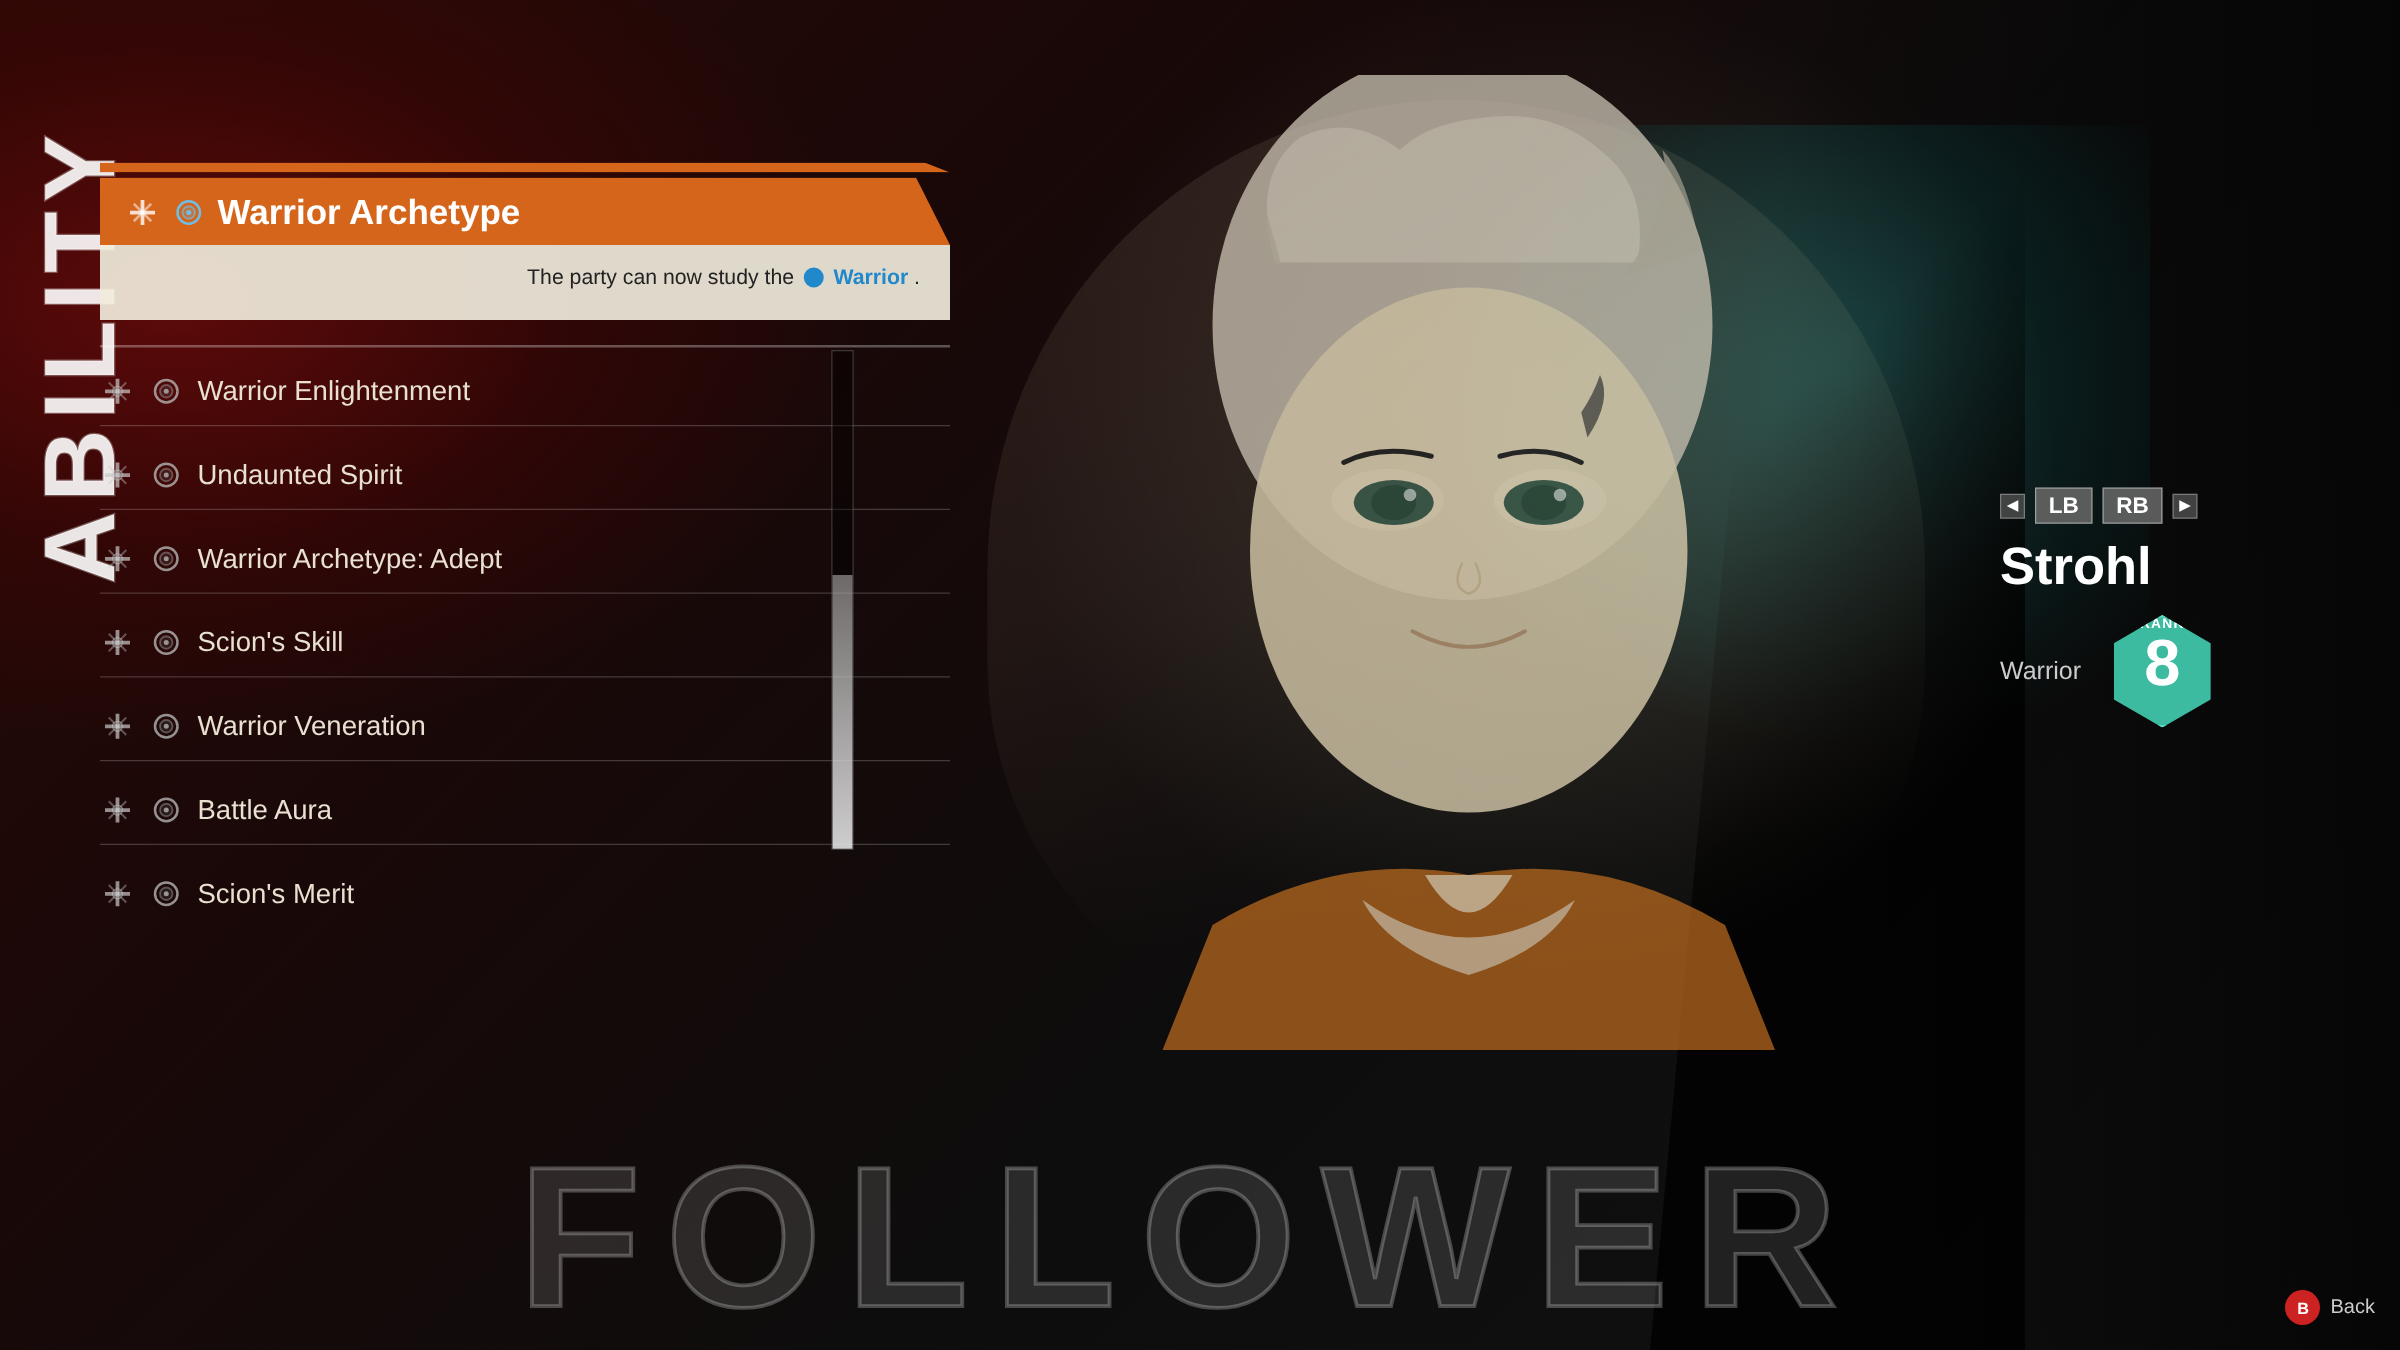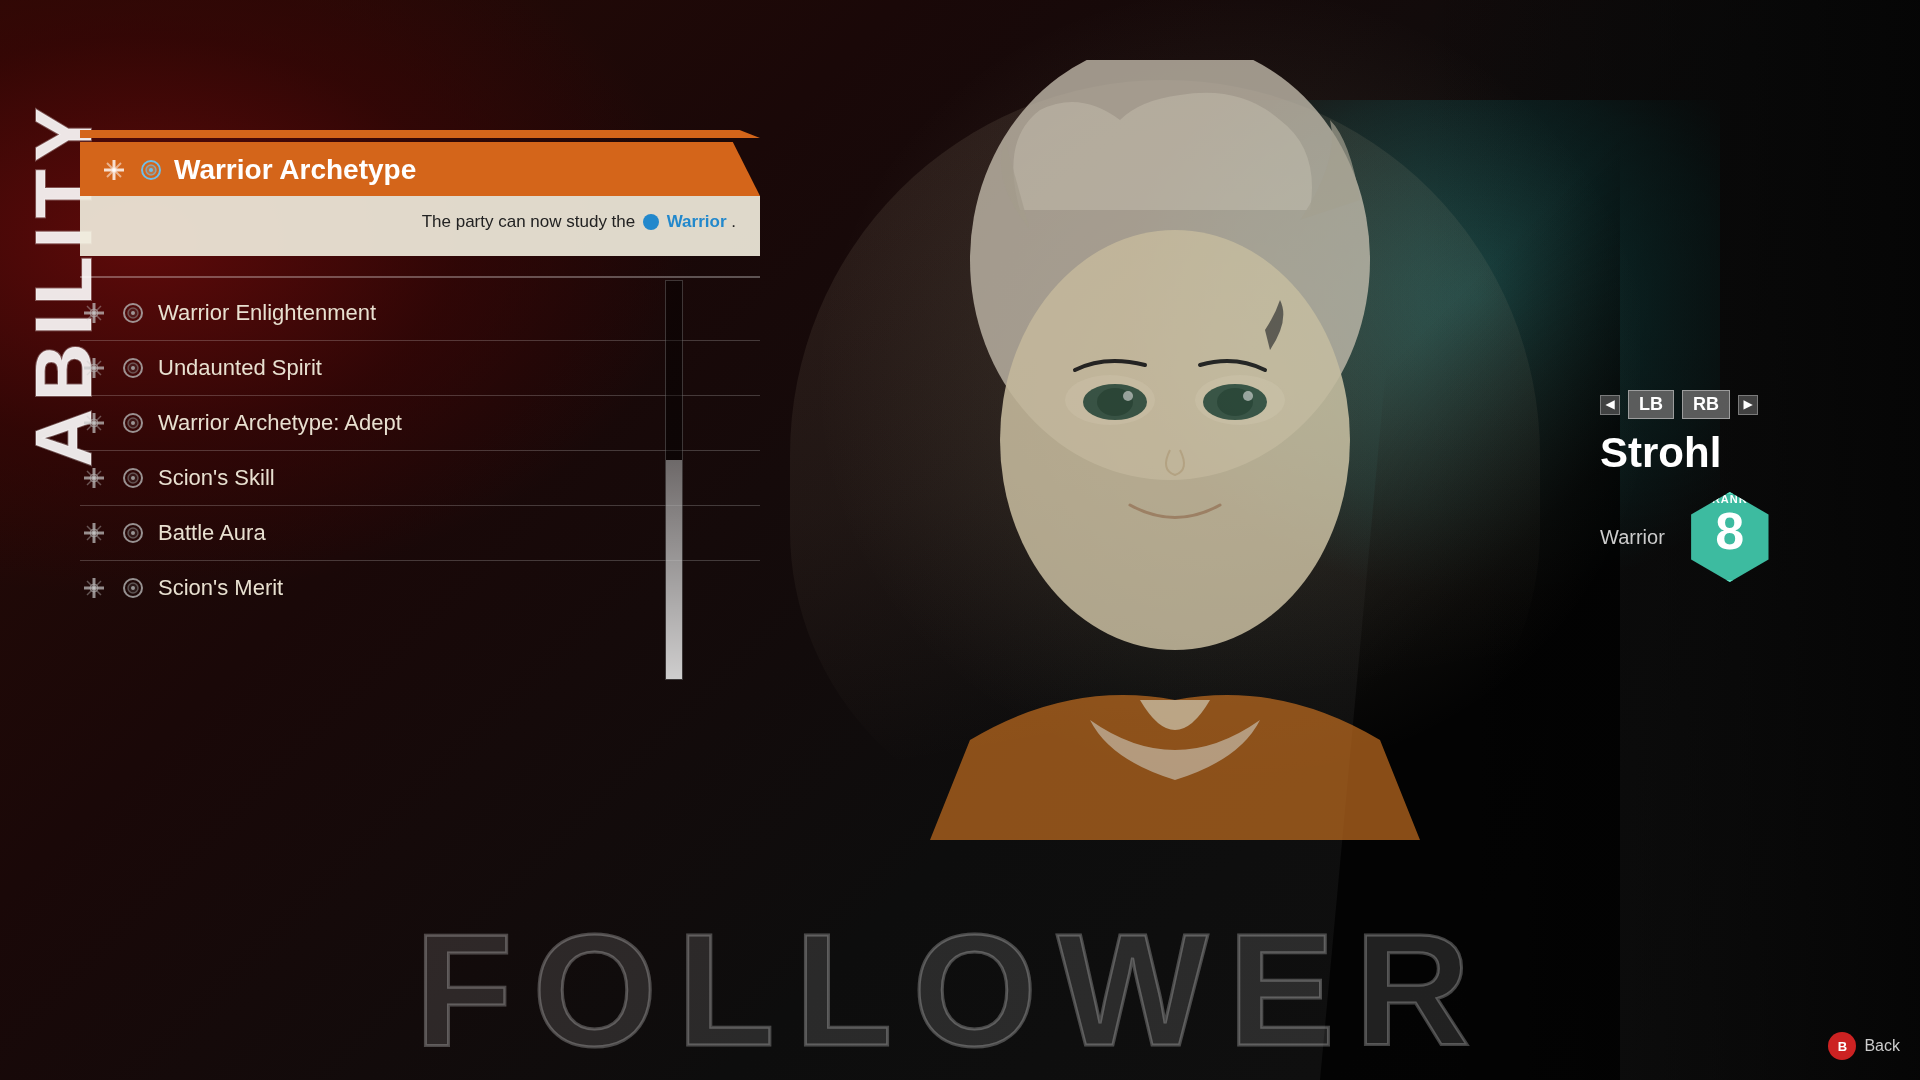--- a/index.html
+++ b/index.html
@@ -187,21 +187,21 @@
       width: 100%;
       height: 2px;
       background: rgba(255,255,255,0.3);
       margin: 0 0 8px 0;
     }
 
     
     .ability-list {
       display: flex;
       flex-direction: column;
-      gap: 0;
+      gap: 12px;
     }
 
     .ability-item {
       display: flex;
       align-items: center;
       gap: 14px;
       padding: 13px 10px 13px 0;
       border-bottom: 1px solid rgba(255,255,255,0.2);
       cursor: pointer;
     }
@@ -579,39 +579,58 @@
         <circle cx="12" cy="12" r="4" stroke="rgba(200,200,200,0.5)" stroke-width="1" fill="none"></circle>
       </svg>
     </div>
     <div class="circle-badge">
       <svg viewBox="0 0 22 22">
         <circle cx="11" cy="11" r="9" stroke="rgba(180,180,180,0.8)" stroke-width="2" fill="none"></circle>
         <circle cx="11" cy="11" r="5" stroke="rgba(150,150,150,0.5)" stroke-width="1.5" fill="rgba(100,100,100,0.2)"></circle>
         <circle cx="11" cy="11" r="2" fill="rgba(180,180,180,0.8)"></circle>
       </svg>
     </div>
-    <span class="ability-name">Battle Aura</span>
+    <span class="ability-name">Warrior Veneration</span>
   </div>
       <div class="ability-item">
     <div class="cross-icon">
       <svg viewBox="0 0 24 24">
         <line x1="12" y1="2" x2="12" y2="22" stroke="rgba(200,200,200,0.7)" stroke-width="3"></line>
         <line x1="2" y1="12" x2="22" y2="12" stroke="rgba(200,200,200,0.7)" stroke-width="3"></line>
         <line x1="5" y1="5" x2="19" y2="19" stroke="rgba(200,200,200,0.4)" stroke-width="1.5"></line>
         <line x1="19" y1="5" x2="5" y2="19" stroke="rgba(200,200,200,0.4)" stroke-width="1.5"></line>
         <circle cx="12" cy="12" r="4" stroke="rgba(200,200,200,0.5)" stroke-width="1" fill="none"></circle>
       </svg>
     </div>
     <div class="circle-badge">
       <svg viewBox="0 0 22 22">
         <circle cx="11" cy="11" r="9" stroke="rgba(180,180,180,0.8)" stroke-width="2" fill="none"></circle>
         <circle cx="11" cy="11" r="5" stroke="rgba(150,150,150,0.5)" stroke-width="1.5" fill="rgba(100,100,100,0.2)"></circle>
         <circle cx="11" cy="11" r="2" fill="rgba(180,180,180,0.8)"></circle>
       </svg>
     </div>
+    <span class="ability-name">Battle Aura</span>
+  </div>
+      <div class="ability-item">
+    <div class="cross-icon">
+      <svg viewBox="0 0 24 24">
+        <line x1="12" y1="2" x2="12" y2="22" stroke="rgba(200,200,200,0.7)" stroke-width="3"></line>
+        <line x1="2" y1="12" x2="22" y2="12" stroke="rgba(200,200,200,0.7)" stroke-width="3"></line>
+        <line x1="5" y1="5" x2="19" y2="19" stroke="rgba(200,200,200,0.4)" stroke-width="1.5"></line>
+        <line x1="19" y1="5" x2="5" y2="19" stroke="rgba(200,200,200,0.4)" stroke-width="1.5"></line>
+        <circle cx="12" cy="12" r="4" stroke="rgba(200,200,200,0.5)" stroke-width="1" fill="none"></circle>
+      </svg>
+    </div>
+    <div class="circle-badge">
+      <svg viewBox="0 0 22 22">
+        <circle cx="11" cy="11" r="9" stroke="rgba(180,180,180,0.8)" stroke-width="2" fill="none"></circle>
+        <circle cx="11" cy="11" r="5" stroke="rgba(150,150,150,0.5)" stroke-width="1.5" fill="rgba(100,100,100,0.2)"></circle>
+        <circle cx="11" cy="11" r="2" fill="rgba(180,180,180,0.8)"></circle>
+      </svg>
+    </div>
     <span class="ability-name">Scion's Merit</span>
   </div>
     </div>
 
 </div>
 
 <div class="progress-bar-container">
   <div class="progress-bar-fill" style="height: 55%;"></div>
 </div>
 

